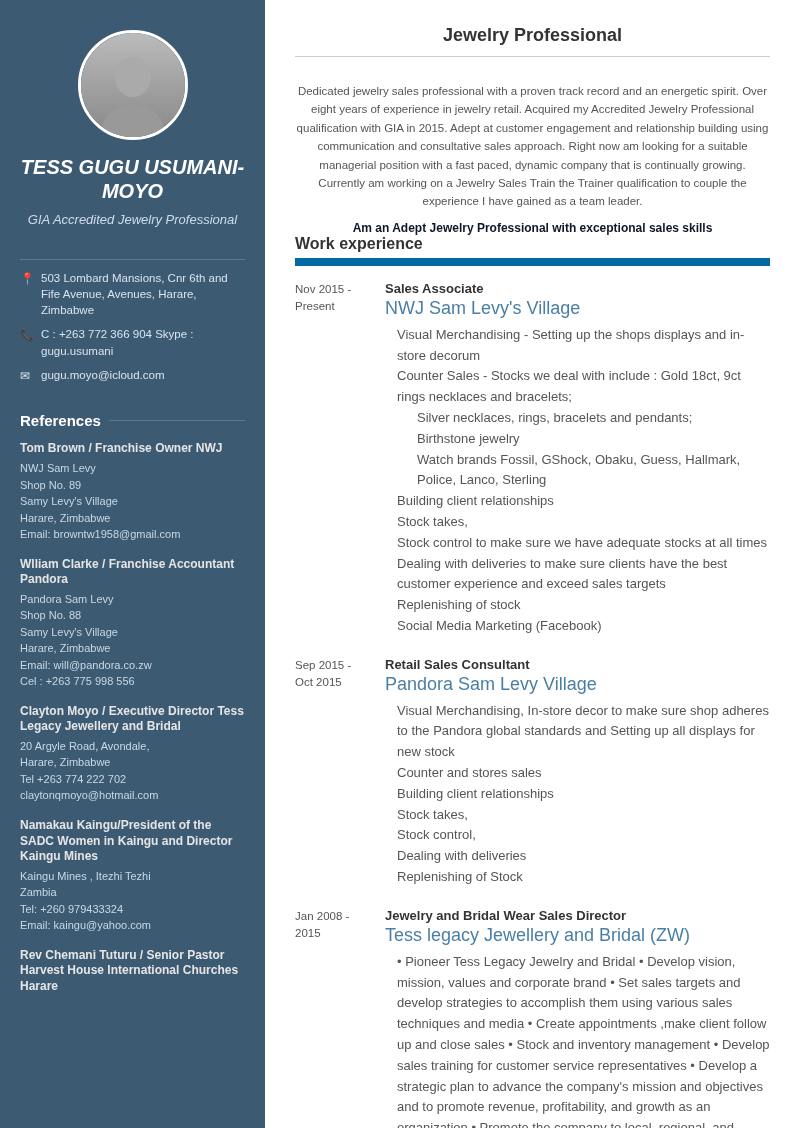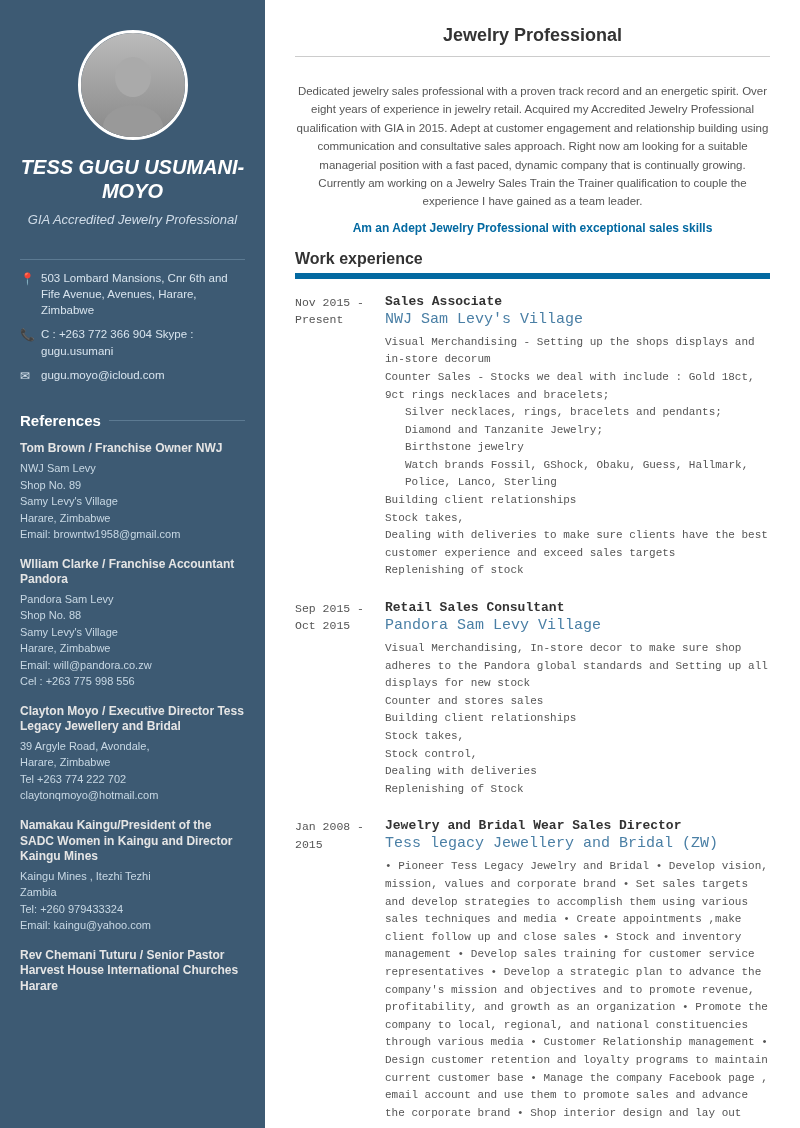--- a/index.html
+++ b/index.html
@@ -167,38 +167,36 @@
       font-size: 11.5px;
       color: #555;
       line-height: 1.6;
       text-align: center;
       margin-bottom: 10px;
     }
 
     .summary-bold {
       font-weight: bold;
       font-size: 12px;
-      color: #0369a1;
-      text-align: center;
-      margin-bottom: 15px;
+      color: #0f172a;
+      text-align: center;
     }
 
     .section-header {
       font-size: 16px;
       font-weight: bold;
       color: #333;
-      border-bottom: 6px solid #0369a1;
+      border-bottom: 8px solid #0369a1;
       padding-bottom: 5px;
       margin-bottom: 15px;
     }
 
     .work-entry {
       display: flex;
       margin-bottom: 20px;
-      font-family: Liberation Mono, monospace;
     }
 
     .work-date {
       min-width: 90px;
       font-size: 11.5px;
       color: #555;
       line-height: 1.5;
       padding-right: 10px;
     }
 
@@ -207,29 +205,30 @@
     }
 
     .work-job-title {
       font-size: 13px;
       font-weight: bold;
       color: #333;
       margin-bottom: 2px;
     }
 
     .work-company {
-      font-size: 15px;
+      font-size: 18px;
       color: #4a7fa5;
       margin-bottom: 6px;
     }
 
     .work-desc {
-      font-size: 11px;
+      font-size: 13px;
       color: #555;
       line-height: 1.6;
+      margin-left: 12px;
     }
 
     .work-desc .indent {
       padding-left: 20px;
     }
   </style>
 </head>
 <body>
 
 <div class="sidebar">
@@ -281,21 +280,21 @@
           <div class="ref-name">Wlliam Clarke / Franchise Accountant Pandora</div>
           <div class="ref-detail">Pandora Sam Levy</div>
           <div class="ref-detail">Shop No. 88</div>
           <div class="ref-detail">Samy Levy's Village</div>
           <div class="ref-detail">Harare, Zimbabwe</div>
           <div class="ref-detail">Email: will@pandora.co.zw</div>
           <div class="ref-detail">Cel : +263 775 998 556</div>
         </div>
         <div class="reference-item">
           <div class="ref-name">Clayton Moyo / Executive Director Tess Legacy Jewellery and Bridal</div>
-          <div class="ref-detail">39 Argyle Road, Avondale,</div>
+          <div class="ref-detail">20 Argyle Road, Avondale,</div>
           <div class="ref-detail">Harare, Zimbabwe</div>
           <div class="ref-detail">Tel +263 774 222 702</div>
           <div class="ref-detail">claytonqmoyo@hotmail.com</div>
         </div>
         <div class="reference-item">
           <div class="ref-name">Namakau Kaingu/President of the SADC Women in Kaingu and Director Kaingu Mines</div>
           <div class="ref-detail">Kaingu Mines , Itezhi Tezhi</div>
           <div class="ref-detail">Zambia</div>
           <div class="ref-detail">Tel: +260 979433324</div>
           <div class="ref-detail">Email: kaingu@yahoo.com</div>
@@ -320,27 +319,28 @@
   <div id="work-list">
       <div class="work-entry">
         <div class="work-date">Nov 2015 -<br>Present</div>
         <div class="work-content">
           <div class="work-job-title">Sales Associate</div>
           <div class="work-company">NWJ Sam Levy's Village</div>
           <div class="work-desc">
             <div>Visual Merchandising - Setting up the shops displays and in-store decorum</div>
             <div>Counter Sales - Stocks we deal with include : Gold 18ct, 9ct rings necklaces and bracelets;</div>
             <div class="indent">Silver necklaces, rings, bracelets and pendants;</div>
-            <div class="indent">Diamond and Tanzanite Jewelry;</div>
             <div class="indent">Birthstone jewelry</div>
             <div class="indent">Watch brands Fossil, GShock, Obaku, Guess, Hallmark, Police, Lanco, Sterling</div>
             <div>Building client relationships</div>
             <div>Stock takes,</div>
+            <div>Stock control to make sure we have adequate stocks at all times</div>
             <div>Dealing with deliveries to make sure clients have the best customer experience and exceed sales targets</div>
             <div>Replenishing of stock</div>
+            <div>Social Media Marketing (Facebook)</div>
           </div>
         </div>
       </div>
       <div class="work-entry">
         <div class="work-date">Sep 2015 -<br>Oct 2015</div>
         <div class="work-content">
           <div class="work-job-title">Retail Sales Consultant</div>
           <div class="work-company">Pandora Sam Levy Village</div>
           <div class="work-desc">
             <div>Visual Merchandising, In-store decor to make sure shop adheres to the Pandora global standards and Setting up all displays for new stock</div>

